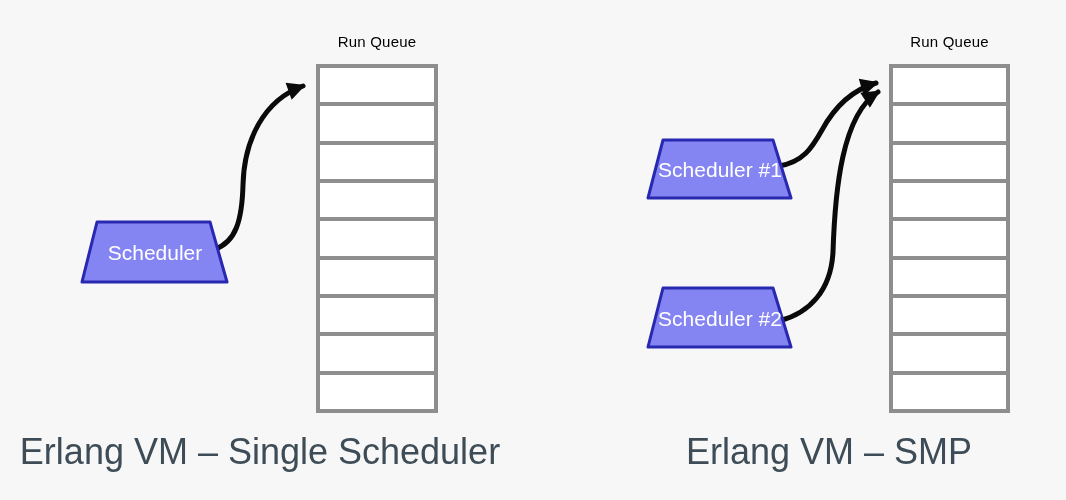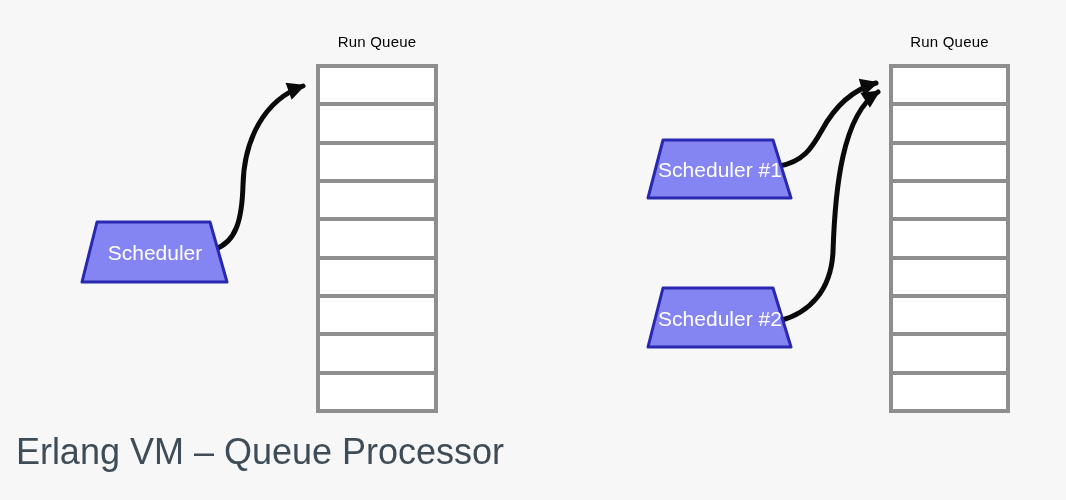--- a/index.html
+++ b/index.html
@@ -125,15 +125,16 @@
       <div class="cell"></div>
       <div class="cell"></div>
       <div class="cell"></div>
       <div class="cell"></div>
       <div class="cell"></div>
       <div class="cell"></div>
       <div class="cell"></div>
       <div class="cell"></div>
     </div>
 
-  <div class="caption" id="caption-left">Erlang VM – Queue Processor</div>
+  <div class="caption" id="caption-left">Erlang VM – Single Scheduler</div>
+  <div class="caption" id="caption-right">Erlang VM – SMP</div>
 
 </div>
 
 </body></html>

